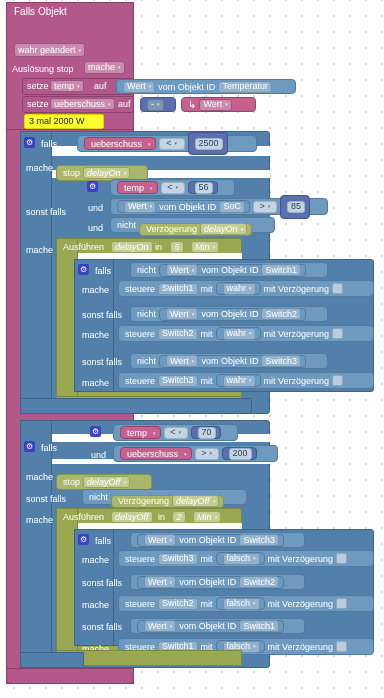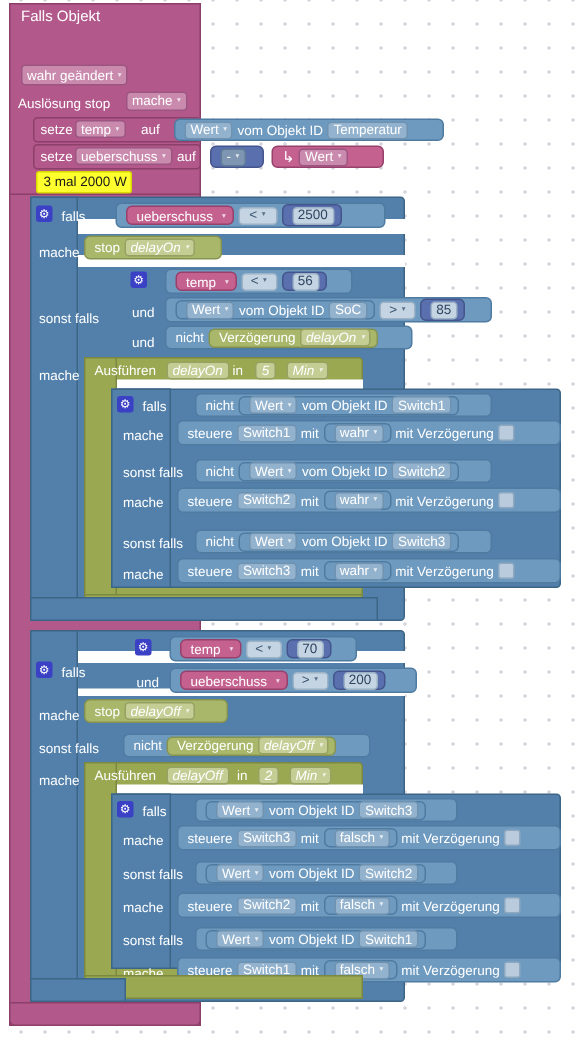--- a/index.html
+++ b/index.html
@@ -46,21 +46,21 @@
   
   .rep{
     position:absolute;box-sizing:border-box;
     display:flex;align-items:center;gap:3px;
     height:15px;border-radius:4px;padding:0 4px 0 6px;
     white-space:nowrap;font-size:9px;
   }
   .rep-pink{background:#c4618f;border:1px solid #96406b;}
   .rep-blue{background:#6e9ac0;border:1px solid #4f7ba1;}
   .rep-navy{background:#5a6fae;border:1px solid #43558c;}
-  .rep-olive{background:#a9b76a;border:1px solid #869350;}
+  .rep-olive{background:#a9b76a;border:1px solid #869350;margin-top:8px;}
   .rep-lblue{background:#6e9ac0;border:1px solid #4f7ba1;}
 
   .gear{
     position:absolute;width:11px;height:11px;border-radius:2px;
     background:#3b41c4;display:flex;align-items:center;justify-content:center;
     font-size:8px;color:#ffffff;line-height:8px;
   }
 
   .chk{
     position:absolute;width:9px;height:9px;border-radius:2px;
@@ -131,42 +131,42 @@
   </div>
 
   <div class="rep rep-pink" style="left:181px;top:97px;width:75px;">
     <span style="font-size:10px;">↳</span>
     <span class="pill pill-pink" style="position:static;display:inline-flex;">
       <span>Wert</span>
       <span class="caret">▾</span>
     </span>
   </div>
 
-  <div class="note" style="left:24px;top:114px;width:64px;height:15px;">3 mal 2000 W</div>
+  <div class="note" style="left:24px;top:114px;width:80px;height:15px;">3 mal 2000 W</div>
 
   <div class="blk blue" style="left:20px;top:131px;width:250px;height:283px;border-radius:3px;"></div>
 
   <div class="blk blue" style="left:20px;top:131px;width:32px;height:283px;"></div>
 
   <div style="position:absolute;left:52px;top:146px;width:218px;height:10px;background:#ffffff;"></div>
   <div style="position:absolute;left:52px;top:170px;width:218px;height:8px;background:#ffffff;"></div>
 
   <div class="gear" style="left:24px;top:137px;">⚙</div>
   <div class="rowlabel" style="left:41px;top:139px;">falls</div>
 
   <div class="rep rep-blue" style="left:77px;top:135px;width:180px;height:17px;">
     <span class="rep rep-pink" style="position:static;height:13px;">
       <span>ueberschuss</span>
       <span class="caret">▾</span>
     </span>
     <span class="pill pill-white" style="position:static;display:inline-flex;width:26px;justify-content:center;color:#35506b;">
       <span>&lt;</span>
       <span class="caret">▾</span>
     </span>
-    <span class="rep rep-navy" style="position:static;height:15px;">
+    <span class="rep rep-navy" style="position:static;height:23px;">
       <span class="pill pill-white" style="position:static;display:inline-flex;color:#2d4560;">2500</span>
     </span>
   </div>
 
   <div class="rowlabel" style="left:26px;top:163px;">mache</div>
   <div class="rep rep-olive" style="left:56px;top:157px;width:92px;height:16px;">
     <span>stop</span>
     <span class="pill pill-olive" style="position:static;display:inline-flex;">
       <span>delayOn</span>
       <span class="caret">▾</span>
@@ -198,21 +198,21 @@
         <span>Wert</span>
         <span class="caret">▾</span>
       </span>
       <span>vom Objekt ID</span>
       <span class="pill pill-blue" style="position:static;display:inline-flex;">SoC</span>
     </span>
     <span class="pill pill-white" style="position:static;display:inline-flex;width:24px;justify-content:center;color:#35506b;">
       <span>&gt;</span>
       <span class="caret">▾</span>
     </span>
-    <span class="rep rep-navy" style="position:static;height:15px;">
+    <span class="rep rep-navy" style="position:static;height:24px;">
       <span class="pill pill-white" style="position:static;display:inline-flex;color:#2d4560;">85</span>
     </span>
   </div>
 
   <div class="rowlabel" style="left:88px;top:223px;">und</div>
 
   <div class="rep rep-blue" style="left:110px;top:217px;width:165px;height:16px;">
     <span>nicht</span>
     <span class="rep rep-olive" style="position:static;height:13px;">
       <span>Verzögerung</span>

